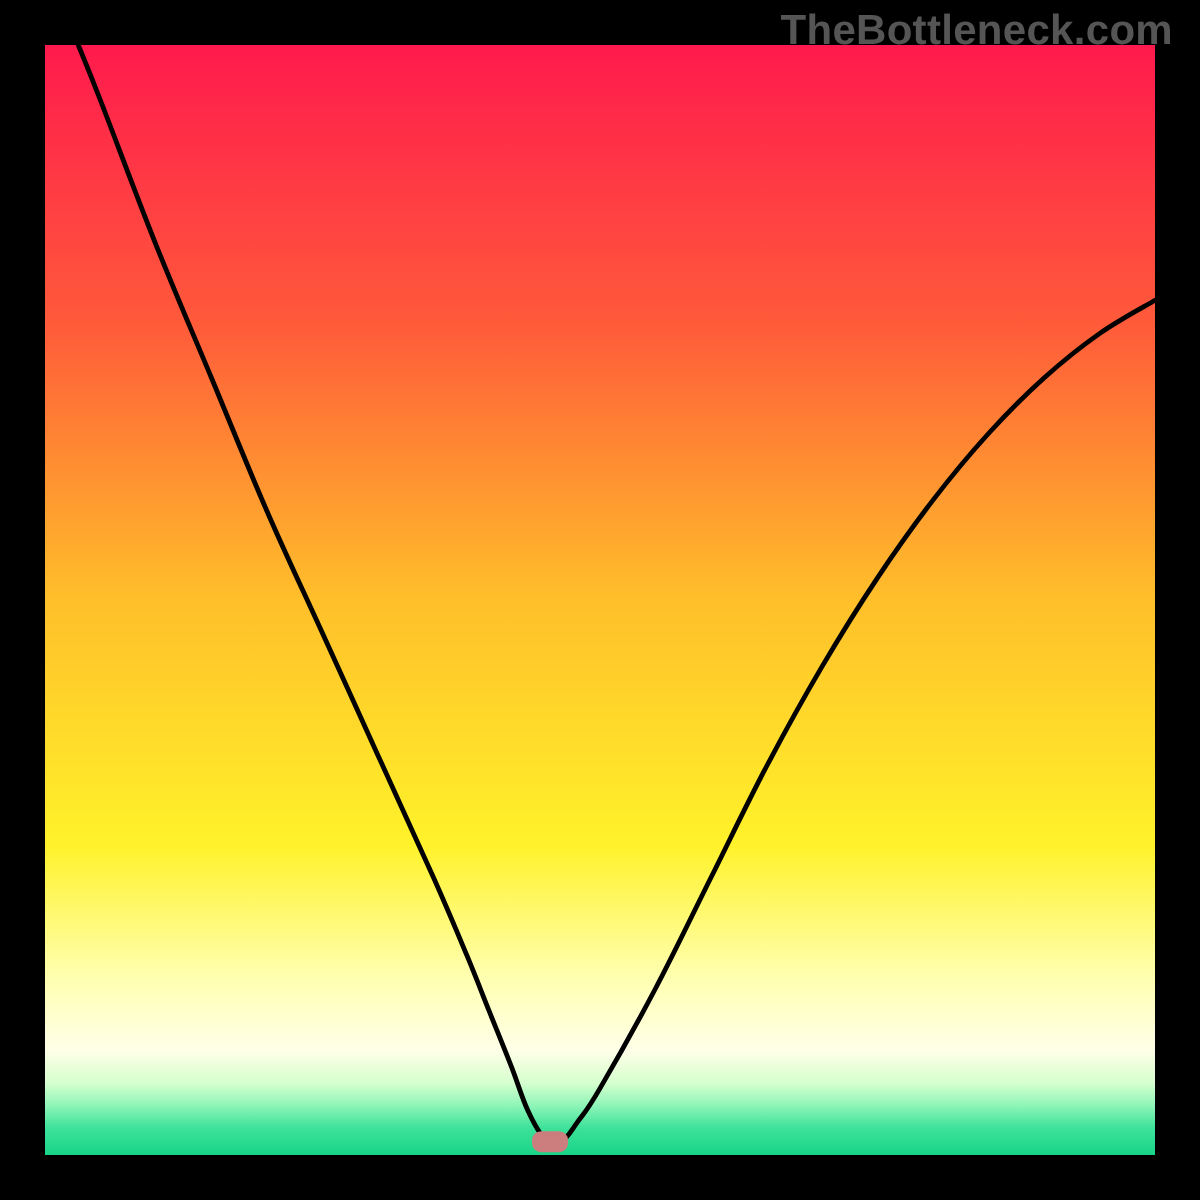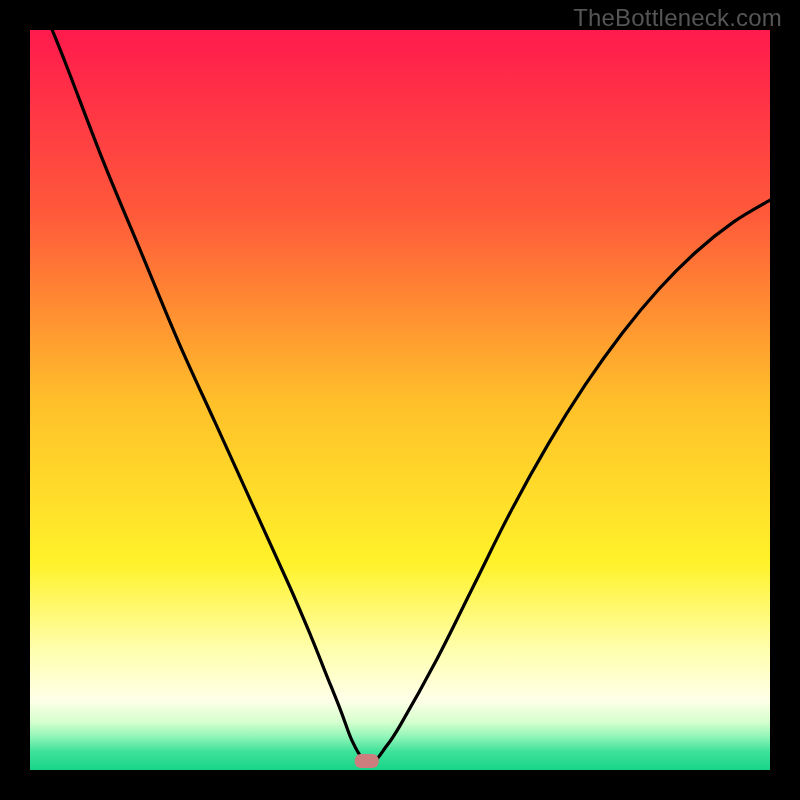--- a/index.html
+++ b/index.html
@@ -9,22 +9,22 @@
     width: 800px;
     height: 800px;
     position: relative;
     font-family: Arial, Helvetica, sans-serif;
   }
   .watermark {
     position: absolute;
     top: 4px;
     right: 18px;
     color: #555;
-    font-size: 24px;
-    font-weight: 400;
+    font-size: 28px;
+    font-weight: 700;
     letter-spacing: 0.2px;
     z-index: 20;
   }
   svg.chart {
     position: absolute;
     top: 0;
     left: 0;
   }
 </style>
 </head>

